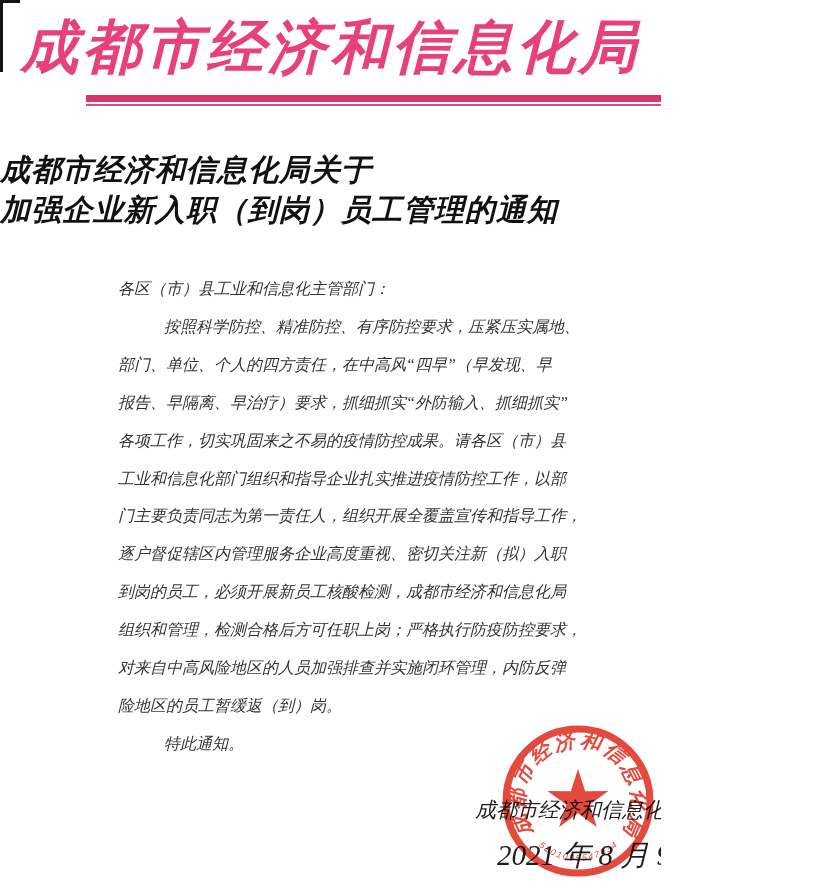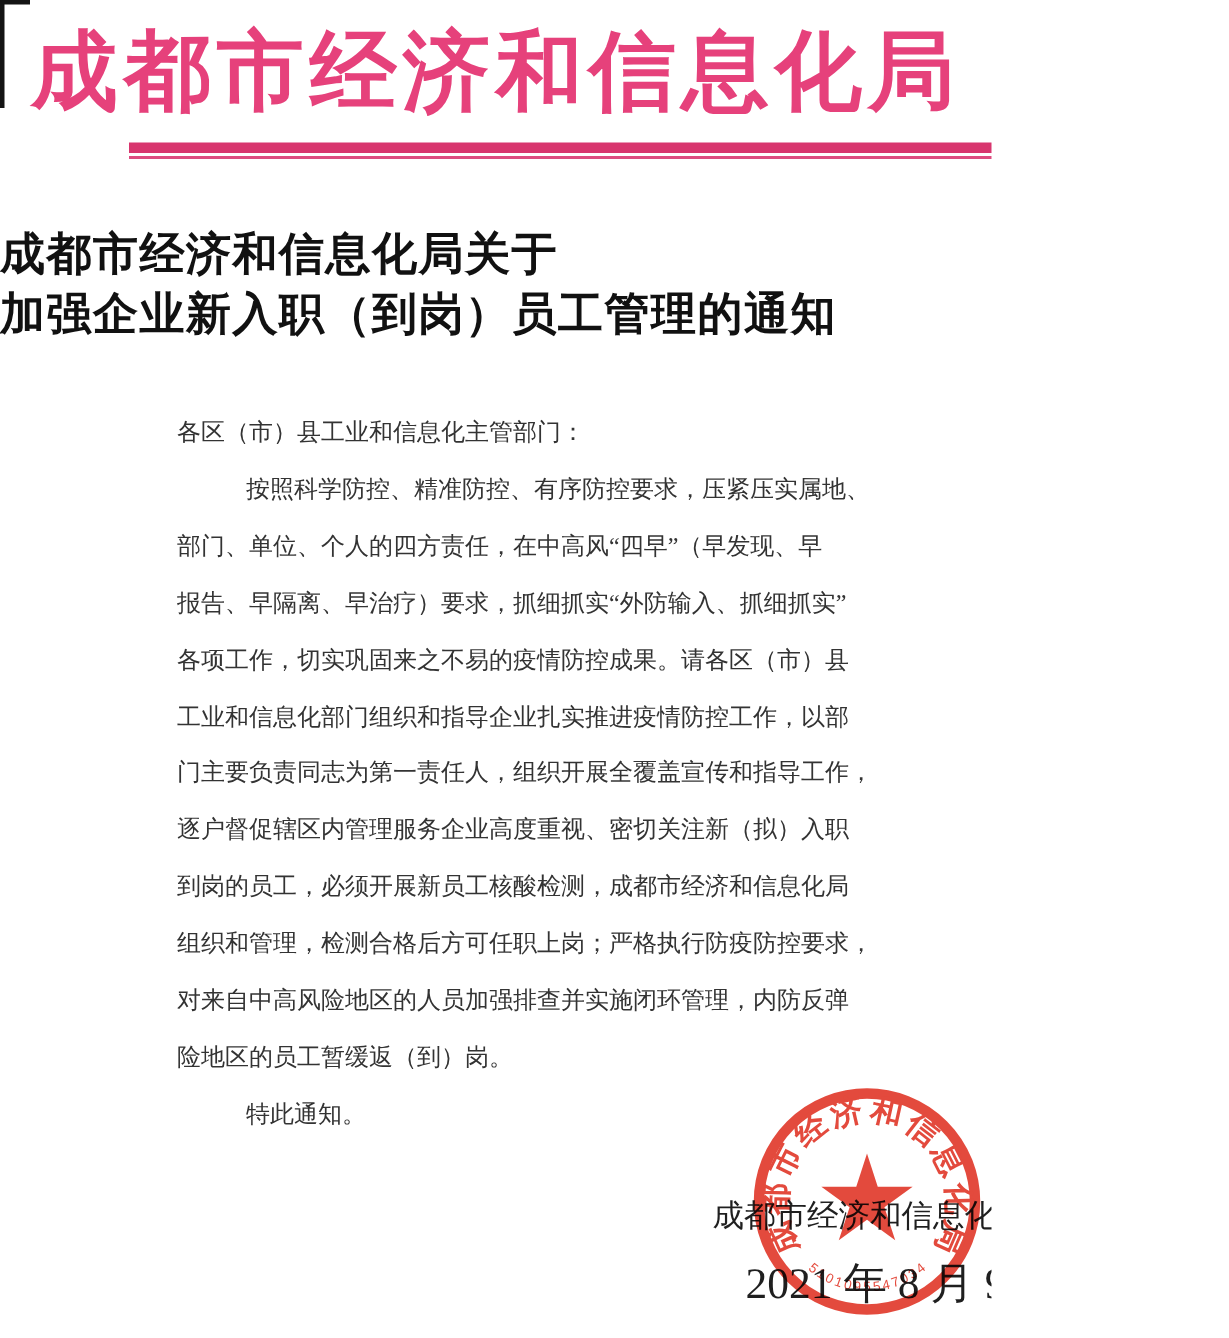--- a/index.html
+++ b/index.html
@@ -3,20 +3,21 @@
 <meta charset="utf-8">
 <style>
   html, body { margin: 0; padding: 0; background: #ffffff; }
   .page {
     position: relative;
     width: 661px;
     height: 892px;
     background: #ffffff;
     overflow: hidden;
     font-family: "Liberation Serif", serif;
+    font-style: italic;
   }
   
   .edge { position: absolute; background: #141414; }
   .edge-left  { left: 0; top: 0; width: 3px; height: 72px; }
   .edge-top   { left: 0; top: 0; width: 20px; height: 3px; }
   .edge-right { left: 814px; top: 193px; width: 5px; height: 699px; }
 
   
   .letterhead {
     position: absolute;

